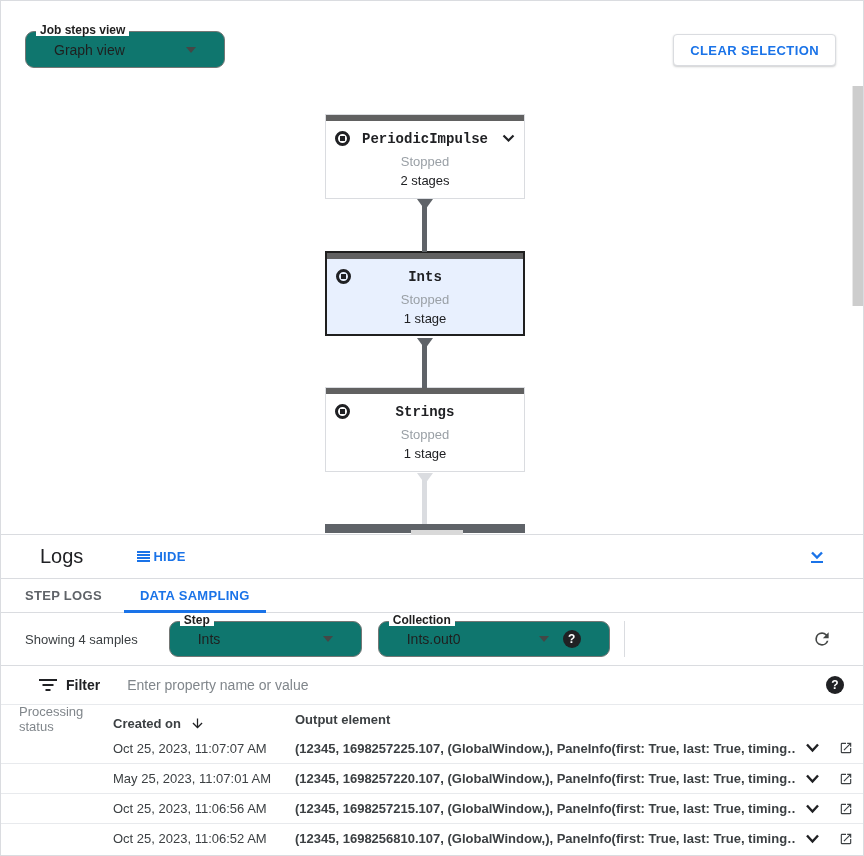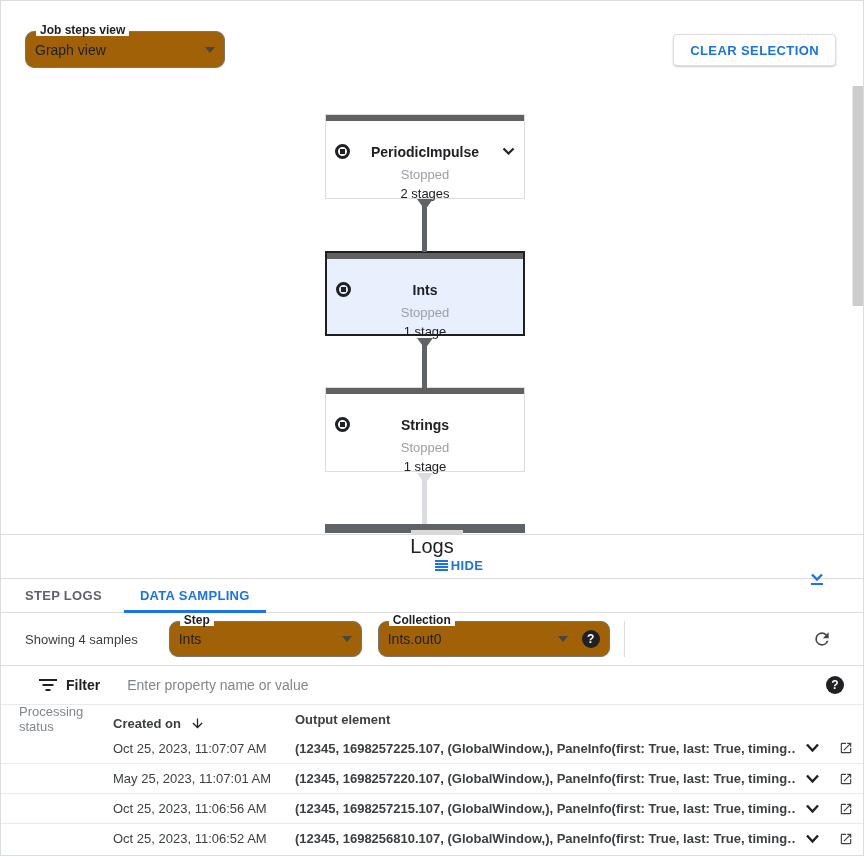--- a/index.html
+++ b/index.html
@@ -3,32 +3,32 @@
 <meta charset="utf-8">
 <style>
   * { margin:0; padding:0; box-sizing:border-box; }
   html,body { background:#fff; }
   body { font-family:"Liberation Sans", sans-serif; color:#202124; }
   .page { position:relative; width:864px; height:856px; border:1px solid #dadce0; background:#fff; overflow:hidden; }
 
   
   .graph-panel { position:relative; width:100%; height:533px; background:#fff; }
 
-  .mselect { position:relative; border:1px solid #747775; border-radius:9px; background:#a16207; display:flex; align-items:center; padding:0 9px; height:37px; }
+  .mselect { position:relative; border:1px solid #747775; border-radius:9px; background:#0f766e; display:flex; align-items:center; padding:0 28px; height:37px; }
   .mselect .flabel { position:absolute; top:-8px; left:10px; background:#fff; padding:0 4px; font-size:12px; font-weight:bold; color:#1f1f1f; line-height:1; }
   .mselect .val { font-size:14px; color:#1f1f1f; flex:1; white-space:nowrap; overflow:hidden; }
   .dd-arrow { width:0; height:0; border-left:5px solid transparent; border-right:5px solid transparent; border-top:6px solid #444746; flex:none; }
 
   .job-steps { position:absolute; left:24px; top:30px; width:200px; }
 
   .clear-btn { position:absolute; right:27px; top:33px; height:32px; padding:0 16px; background:#fff; border:1px solid #dadce0; border-radius:4px; box-shadow:0 1px 2px rgba(60,64,67,.25); color:#1a73e8; font-family:"Liberation Sans", sans-serif; font-size:13px; font-weight:bold; letter-spacing:.4px; cursor:pointer; }
 
   .node { position:absolute; left:324px; width:200px; background:#fff; border:1px solid #dadce0; text-align:center; }
   .node .topbar { height:6px; background:#616161; }
-  .node .title-row { position:relative; margin-top:21px; height:20px; display:flex; align-items:center; justify-content:center; }
+  .node .title-row { position:relative; margin-top:8px; height:20px; display:flex; align-items:center; justify-content:center;font-family:Liberation Mono, monospace; }
   .node .title { font-size:14px; font-weight:bold; color:#202124; }
   .stop-icon { position:absolute; left:9px; top:2px; width:15px; height:15px; border:3px solid #202124; border-radius:50%; display:flex; align-items:center; justify-content:center; }
   .stop-icon::after { content:""; width:5px; height:5px; background:#202124; }
   .node-chevron { position:absolute; right:9px; top:5px; }
   .node .status { margin-top:5px; font-size:13px; color:#9aa0a6; }
   .node .stages { margin-top:4px; font-size:13px; color:#202124; }
   .node-0 { top:113px; height:85px; }
   .node-1 { top:250px; height:85px; }
   .node-2 { top:386px; height:85px; }
   .node.selected { background:#e8f0fe; border:2px solid #1f1f1f; }
@@ -39,21 +39,21 @@
   .edge-1 { top:337px; height:50px; }
   .edge-2 { top:472px; height:52px; background:#dadce0; }
   .edge-2::before { border-top-color:#dadce0; }
 
   .partial-bar { position:absolute; left:324px; top:523px; width:200px; height:9px; background:#5f6368; }
   .h-scroll { position:absolute; left:410px; top:529px; width:52px; height:5px; background:#d9d9d9; z-index:3; }
   .v-scroll { position:absolute; right:0px; top:85px; width:11px; height:220px; background:#cdcdcd; border-left:1px solid #e8e8e8; }
 
   
   .logs-panel { position:relative; width:100%; border-top:1px solid #dadce0; background:#fff; }
-  .logs-header { height:43px; display:flex; align-items:center; padding:0 39px;flex-direction:column; }
+  .logs-header { height:43px; display:flex; align-items:center; padding:0 39px; }
   .logs-title { font-size:20px; color:#202124; }
   .hide-btn { margin-left:54px; display:flex; align-items:center; gap:3px; color:#1a73e8; font-size:13px; font-weight:bold; letter-spacing:.3px; background:none; border:none; cursor:pointer; font-family:"Liberation Sans", sans-serif; }
   .hide-icon { width:13px; height:11px; background:repeating-linear-gradient(#1a73e8 0 2px, transparent 2px 3px); }
   .collapse-btn { margin-left:auto; background:none; border:none; cursor:pointer; display:flex; flex-direction:column; align-items:center; gap:1px; padding:0; }
   .collapse-btn .bar { width:12px; height:2px; background:#1a73e8; }
 
   .tabs { height:35px; border-top:1px solid #dadce0; border-bottom:1px solid #dadce0; display:flex; align-items:stretch; padding-left:24px; }
   .tab { display:flex; align-items:center; font-size:13px; font-weight:bold; letter-spacing:.3px; color:#5f6368; cursor:pointer; position:relative; }
   .tab-step { padding-right:22px; }
   .tab-sampling { padding:0 16px; }

